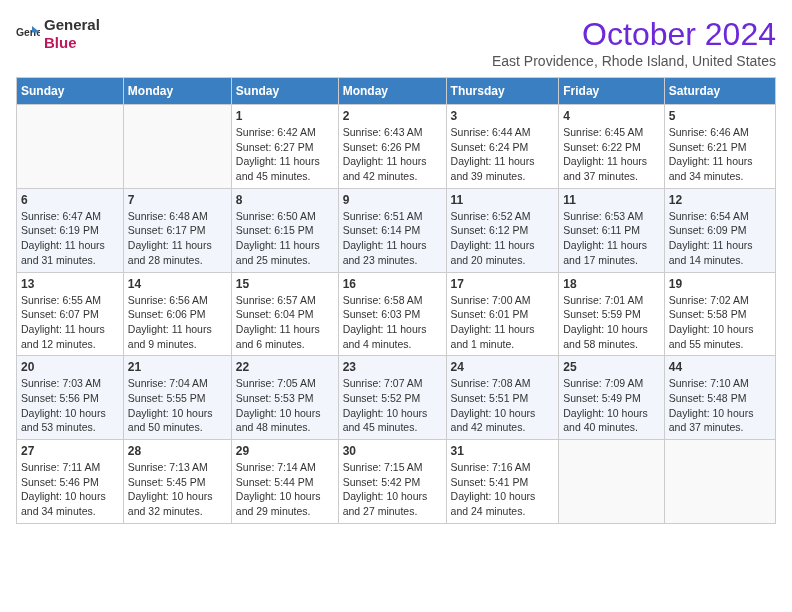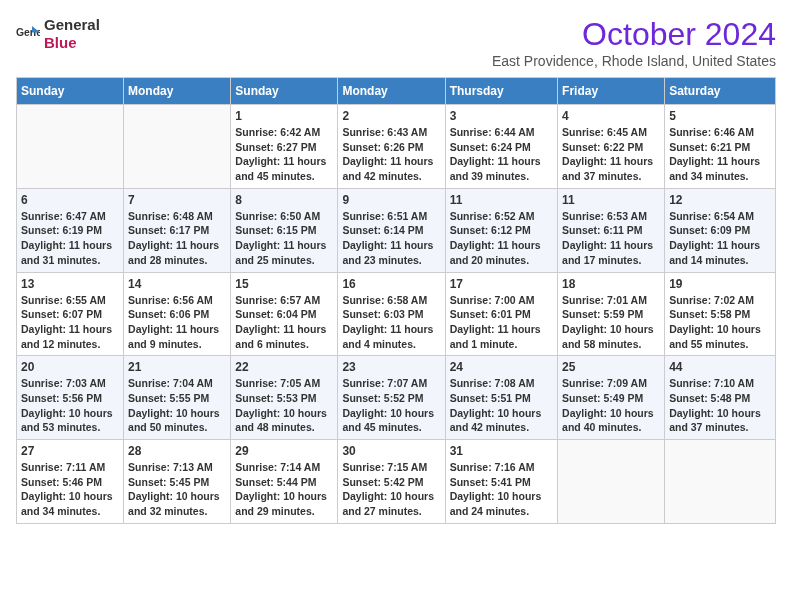--- a/index.html
+++ b/index.html
@@ -68,21 +68,20 @@
     .day-number {
       font-weight: bold;
       font-size: 12px;
       display: block;
       margin-bottom: 2px;
     }
     .day-info {
       font-size: 10.5px;
       line-height: 1.4;
       color: #333;
-      font-weight: bold;
     }
     .empty-cell {
       background: #f9f9f9 !important;
     }
   </style>
 </head>
 <body>
 
 <div class="header-row">
   <div class="logo">

